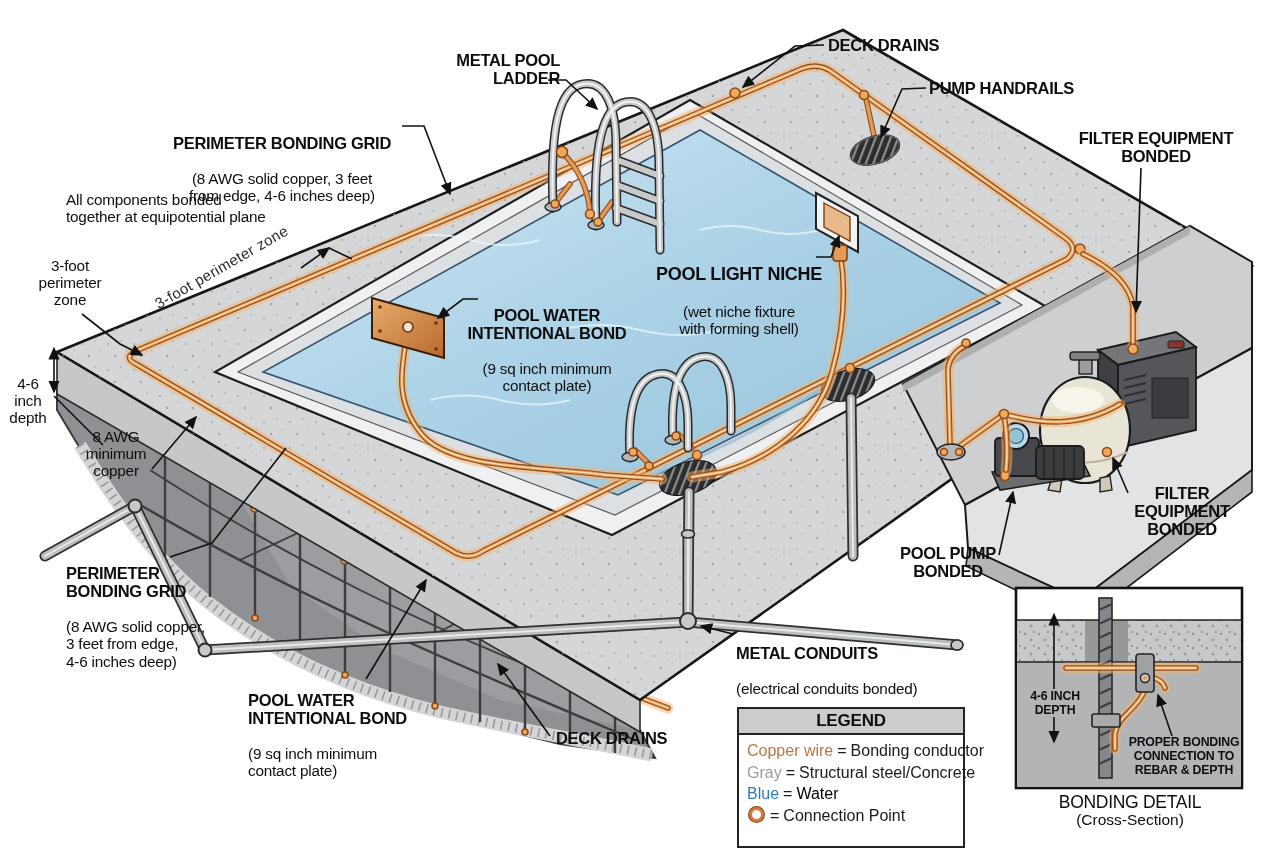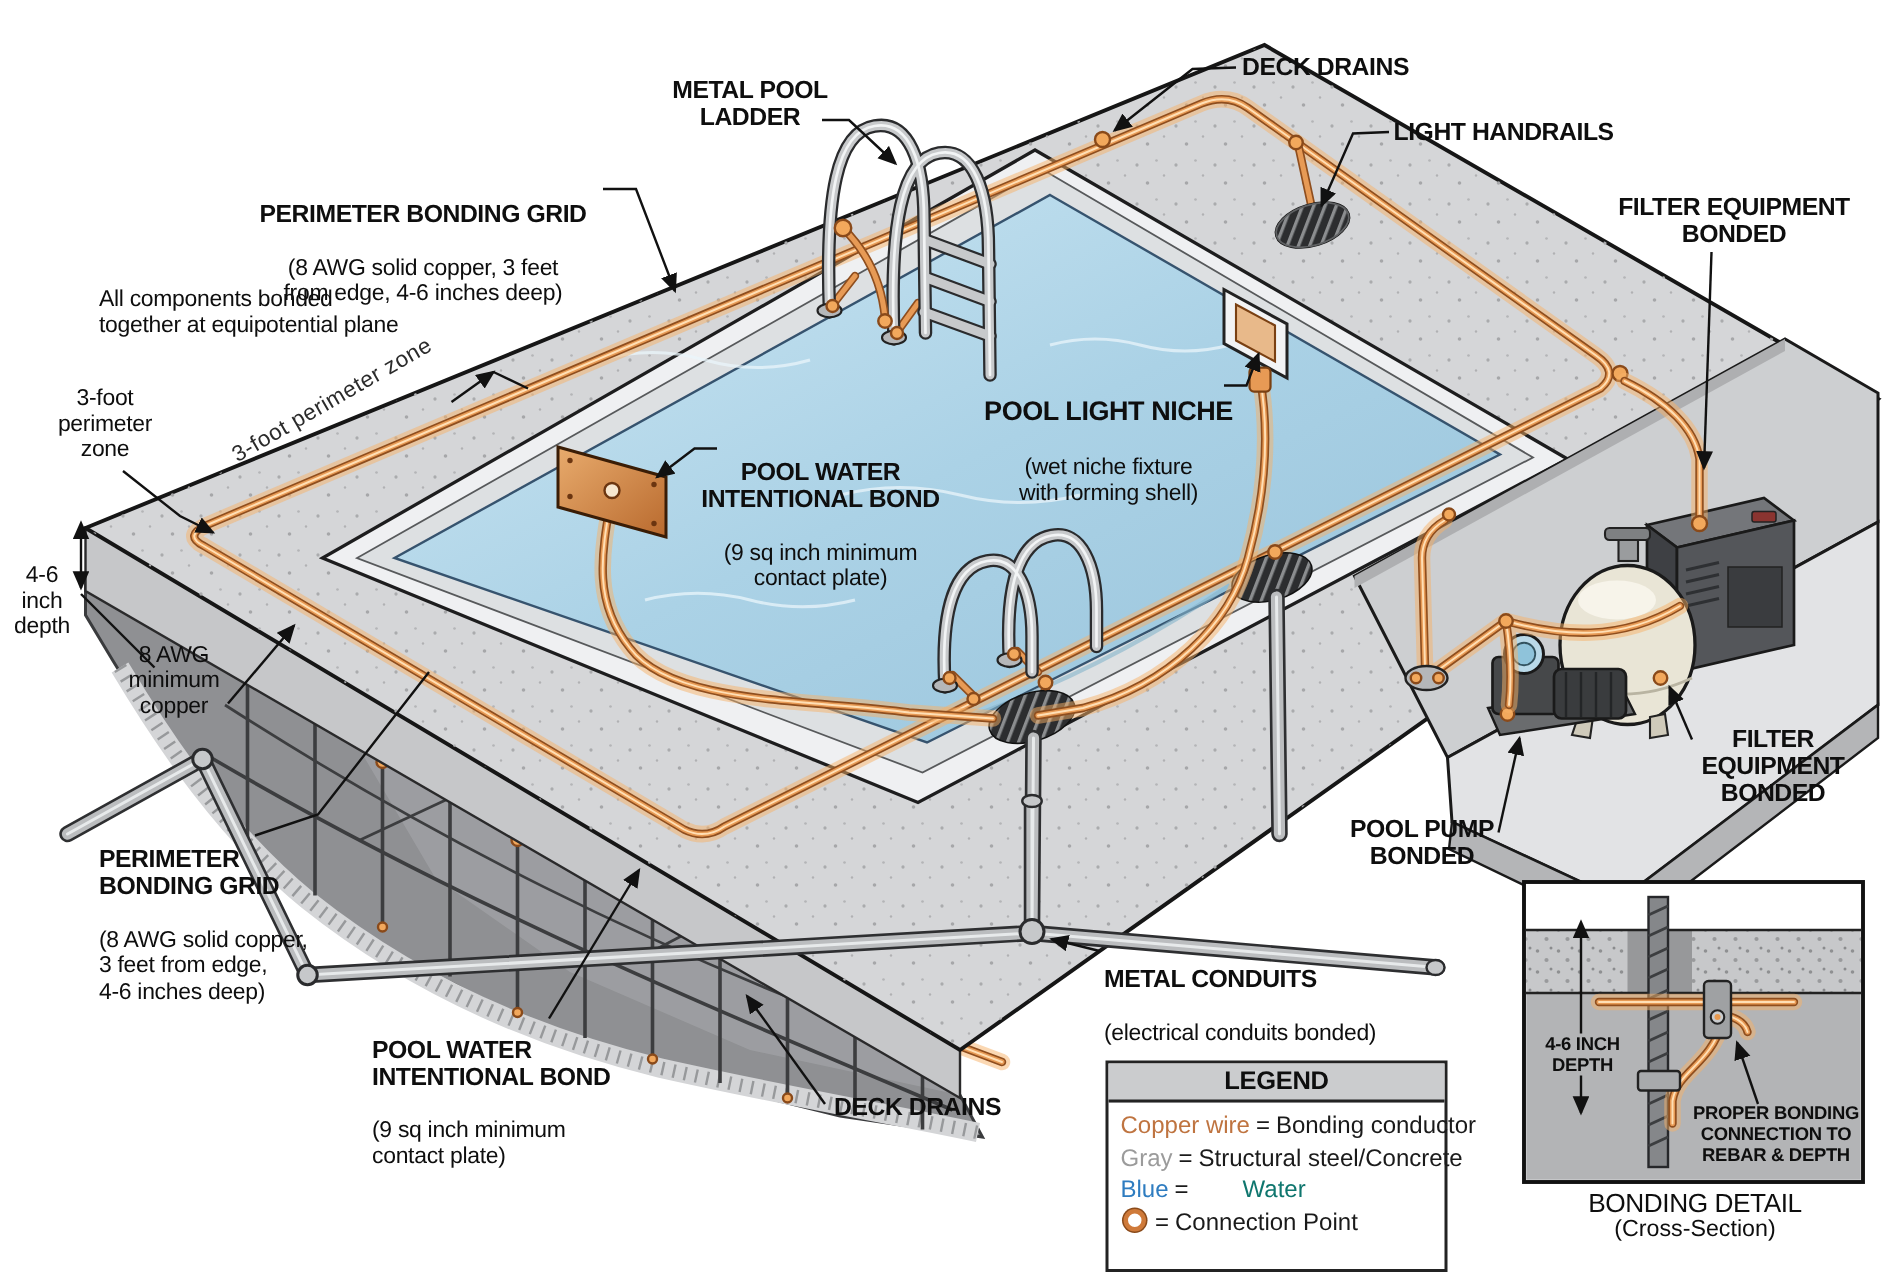--- a/index.html
+++ b/index.html
@@ -381,26 +381,26 @@
     <rect x="1136" y="654" width="18" height="38" rx="3" fill="#9fa1a3" stroke="#222" stroke-width="1.6"></rect>
     <circle cx="1145" cy="678" r="4.5" fill="#c9cbcd" stroke="#222" stroke-width="1.4"></circle>
     <circle cx="1145" cy="678" r="2" fill="#e7994f"></circle>
     <rect x="1092" y="714" width="28" height="13" rx="2" fill="#a8aaac" stroke="#222" stroke-width="1.6"></rect>
 
     <path class="ln" d="M 1054,624 L 1054,742" marker-start="url(#arrS)" marker-end="url(#arr)"></path>
     <path class="ln" d="M 1172,736 L 1158,695" marker-end="url(#arr)"></path>
   </g>
 </svg>
 
-  <div class="lbl bt rgt" style="left:440px;top:51px;width:120px;text-align:center;">METAL POOL
+  <div class="lbl bt rgt" style="left:440px;top:51px;width:120px;">METAL POOL
 LADDER</div>
 
   <div class="lbl bt lft" style="left:828px;top:36px;">DECK DRAINS</div>
 
-  <div class="lbl bt lft" style="left:929px;top:79px;">LIGHT HANDRAILS</div>
+  <div class="lbl bt lft" style="left:929px;top:79px;">PUMP HANDRAILS</div>
 
   <div class="lbl ctr" style="left:162px;top:116px;width:240px;">
     <div class="bt">PERIMETER BONDING GRID</div>
     <div class="rt" style="white-space:pre-line">(8 AWG solid copper, 3 feet
 from edge, 4-6 inches deep)</div>
   </div>
 
   <div class="lbl bt ctr" style="left:1076px;top:129px;width:160px;">FILTER EQUIPMENT
 BONDED</div>
 
@@ -469,21 +469,21 @@
 CONNECTION TO
 REBAR &amp; DEPTH</div>
   <div class="lbl cap1 ctr" style="left:1032px;top:792px;width:196px;">BONDING DETAIL</div>
   <div class="lbl cap2 ctr" style="left:1032px;top:811px;width:196px;">(Cross-Section)</div>
 
   <div class="legend">
     <div class="legend-header">LEGEND</div>
     <div class="legend-body">
       <div class="legend-row"><span style="color: rgb(191, 116, 64);">Copper wire</span><span class="legend-eq">=</span><span style="color: rgb(26, 26, 26);">Bonding conductor</span></div>
       <div class="legend-row"><span style="color: rgb(155, 155, 155);">Gray</span><span class="legend-eq">=</span><span style="color: rgb(26, 26, 26); text-align: right;">Structural steel/Concrete</span></div>
-      <div class="legend-row"><span style="color: rgb(46, 124, 192);">Blue</span><span class="legend-eq">=</span><span style="color: #0f766e; margin-left: 32px;">Water</span></div>
+      <div class="legend-row"><span style="color: rgb(46, 124, 192);">Blue</span><span class="legend-eq">=</span><span style="color: #000000;">Water</span></div>
       <div class="legend-row"><span class="cp-sym"></span><span class="legend-eq">=</span><span style="color: rgb(26, 26, 26);">Connection Point</span></div>
     </div>
   </div>
 
 </div>
 
 <svg width="0" height="0" style="position:absolute">
   <style>
     .wg{stroke:rgba(247,178,103,0.5);stroke-width:11;fill:none;stroke-linecap:round;stroke-linejoin:round;}
     .wd{stroke:#8f4e1e;stroke-width:5.6;fill:none;stroke-linecap:round;stroke-linejoin:round;}

